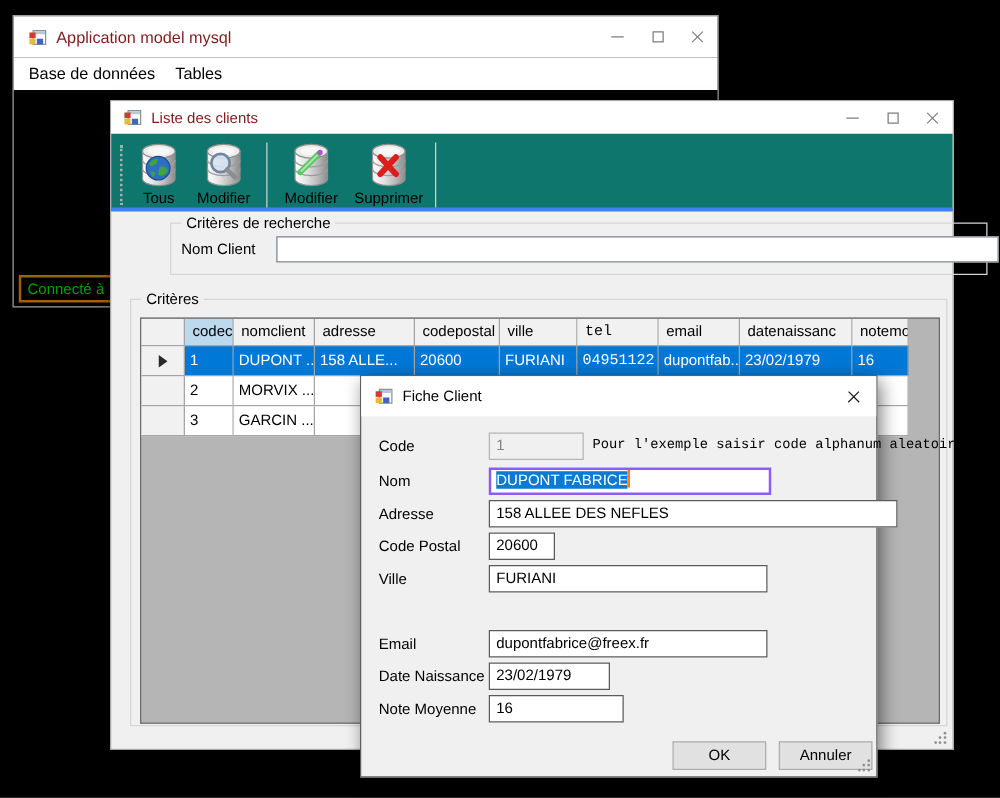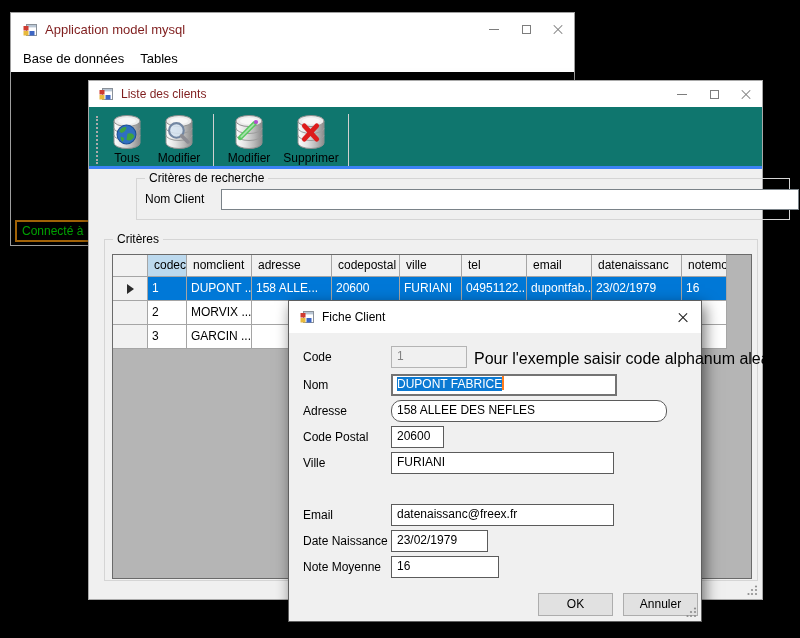--- a/index.html
+++ b/index.html
@@ -60,38 +60,38 @@
   .grid{position:absolute;left:7px;top:14px;width:640px;height:325px;background:#b5b5b5;border:1px solid #6a6a6a;overflow:hidden;}
   .grow{display:flex;}
   .gcell{border-right:1px solid #a5a5a5;border-bottom:1px solid #a5a5a5;overflow:hidden;white-space:nowrap;}
   .ghead .gcell{height:22px;line-height:21px;background:#f1f1f1;padding-left:6px;}
   .ghead .gcell.hl{background:#bcd9ee;}
   .gdata .gcell{height:24px;line-height:23px;background:#fff;padding-left:4px;}
   .gdata.sel .gcell{background:#0078d7;color:#fff;}
   .gcell.rowsel{background:#f1f1f1 !important;padding:0;display:flex;align-items:center;justify-content:center;}
   .row-arrow{width:0;height:0;border-left:7px solid #2b2b2b;border-top:5px solid transparent;border-bottom:5px solid transparent;}
   .gc0{width:35px;} .gc1{width:39px;} .gc2{width:65px;} .gc3{width:80px;} .gc4{width:68px;}
-  .gc5{width:62px;} .gc6{width:65px;} .gc7{width:65px;} .gc8{width:90px;} .gc9{width:45px;}
+  .gc5{width:62px;} .gc6{width:65px;font-family:Liberation Mono, monospace;} .gc7{width:65px;} .gc8{width:90px;} .gc9{width:45px;}
 
   
   #dlg{left:288px;top:300px;width:414px;height:322px;background:#f0f0f0;border:1px solid #5f5f5f;
        box-shadow:3px 5px 14px rgba(0,0,0,.55);}
   #dlg .titlebar{height:32px;justify-content:center;}
   #dlg .appico{margin-left:10px;}
   #dlg .capbtn{width:36px;}
   .frow{position:absolute;left:0;right:10px;height:22px;}
   .flabel{position:absolute;left:14px;line-height:22px;white-space:nowrap;}
   .tbox{position:absolute;left:102px;top:0;height:22px;background:#fff;border:1px solid #5b5b5b;
         padding-left:5px;line-height:19px;white-space:nowrap;overflow:hidden;}
   .tbox.disabled{background:#f0f0f0;border-color:#b4b4b4;color:#838383;}
-  .tbox.focused{border:2px solid #737373;padding-left:4px;line-height:17px;}
+  .tbox.focused{border:2px solid #8b5cf6;padding-left:4px;line-height:17px;}
   .seltext{background:#0b7ad3;color:#fff;}
   .caret{display:inline-block;width:2px;height:14px;background:#ff7b1c;vertical-align:-2px;}
-  .fnote{position:absolute;left:185px;top:4px;font-size:16px;white-space:nowrap;}
-  .f-code{width:76px;} .f-nom{width:226px;} .f-adresse{width:276px;border-radius:10px;} .f-cp{width:53px;} .f-ville{width:223px;}
+  .fnote{position:absolute;left:185px;top:4px;font-size:11px;white-space:nowrap;font-family:Liberation Mono, monospace;}
+  .f-code{width:76px;} .f-nom{width:226px;} .f-adresse{width:327px;} .f-cp{width:53px;} .f-ville{width:223px;}
   .f-tel{width:106px;} .f-email{width:223px;} .f-date{width:97px;} .f-note{width:108px;}
   .btn{position:absolute;width:75px;height:23px;background:#e1e1e1;border:1px solid #adadad;
        font-family:inherit;font-size:12px;color:#000;text-align:center;line-height:21px;padding:0;cursor:default;}
   #btn-ok{left:249px;top:292px;} #btn-cancel{left:334px;top:292px;}
 
   .resize-grip{position:absolute;right:4px;bottom:3px;width:11px;height:11px;}
 </style>
 </head>
 <body>
 
@@ -340,21 +340,21 @@
     <div class="frow" style="top:125px">
       <span class="flabel">Code Postal</span>
       <div class="tbox f-cp">20600</div>
     </div>
     <div class="frow" style="top:151px">
       <span class="flabel">Ville</span>
       <div class="tbox f-ville">FURIANI</div>
     </div>
     <div class="frow" style="top:203px">
       <span class="flabel">Email</span>
-      <div class="tbox f-email">datenaissanc@freex.fr</div>
+      <div class="tbox f-email">dupontfabrice@freex.fr</div>
     </div>
     <div class="frow" style="top:229px">
       <span class="flabel">Date Naissance</span>
       <div class="tbox f-date">23/02/1979</div>
     </div>
     <div class="frow" style="top:255px">
       <span class="flabel">Note Moyenne</span>
       <div class="tbox f-note">16</div>
     </div>
 

